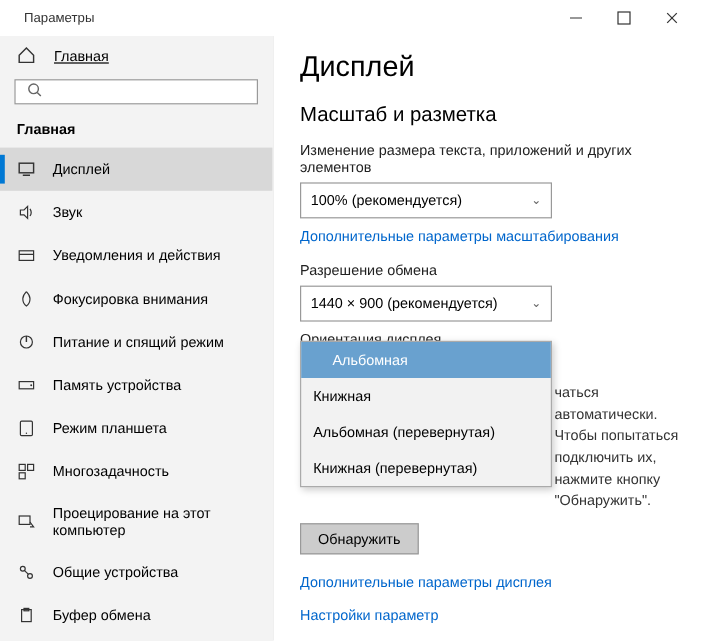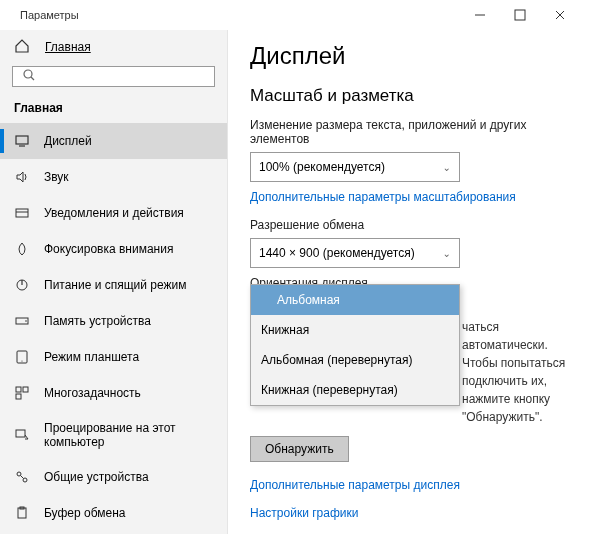--- a/index.html
+++ b/index.html
@@ -221,18 +221,18 @@
       <div class="dropdown-option">Альбомная (перевернутая)</div>
       <div class="dropdown-option">Книжная (перевернутая)</div>
     </div>
 
     <div style="height:130px;"></div>
 
     <div class="body-text" style="padding-left:212px; margin-top:-108px;">чаться автоматически. Чтобы попытаться подключить их, нажмите кнопку "Обнаружить".</div>
     <div class="button">Обнаружить</div>
 
     <a class="link">Дополнительные параметры дисплея</a>
-    <a class="link">Настройки графики</a>
+    <a class="link">Настройки параметр</a>
 
     
     
   </div>
 </div>
 
 </body></html>

